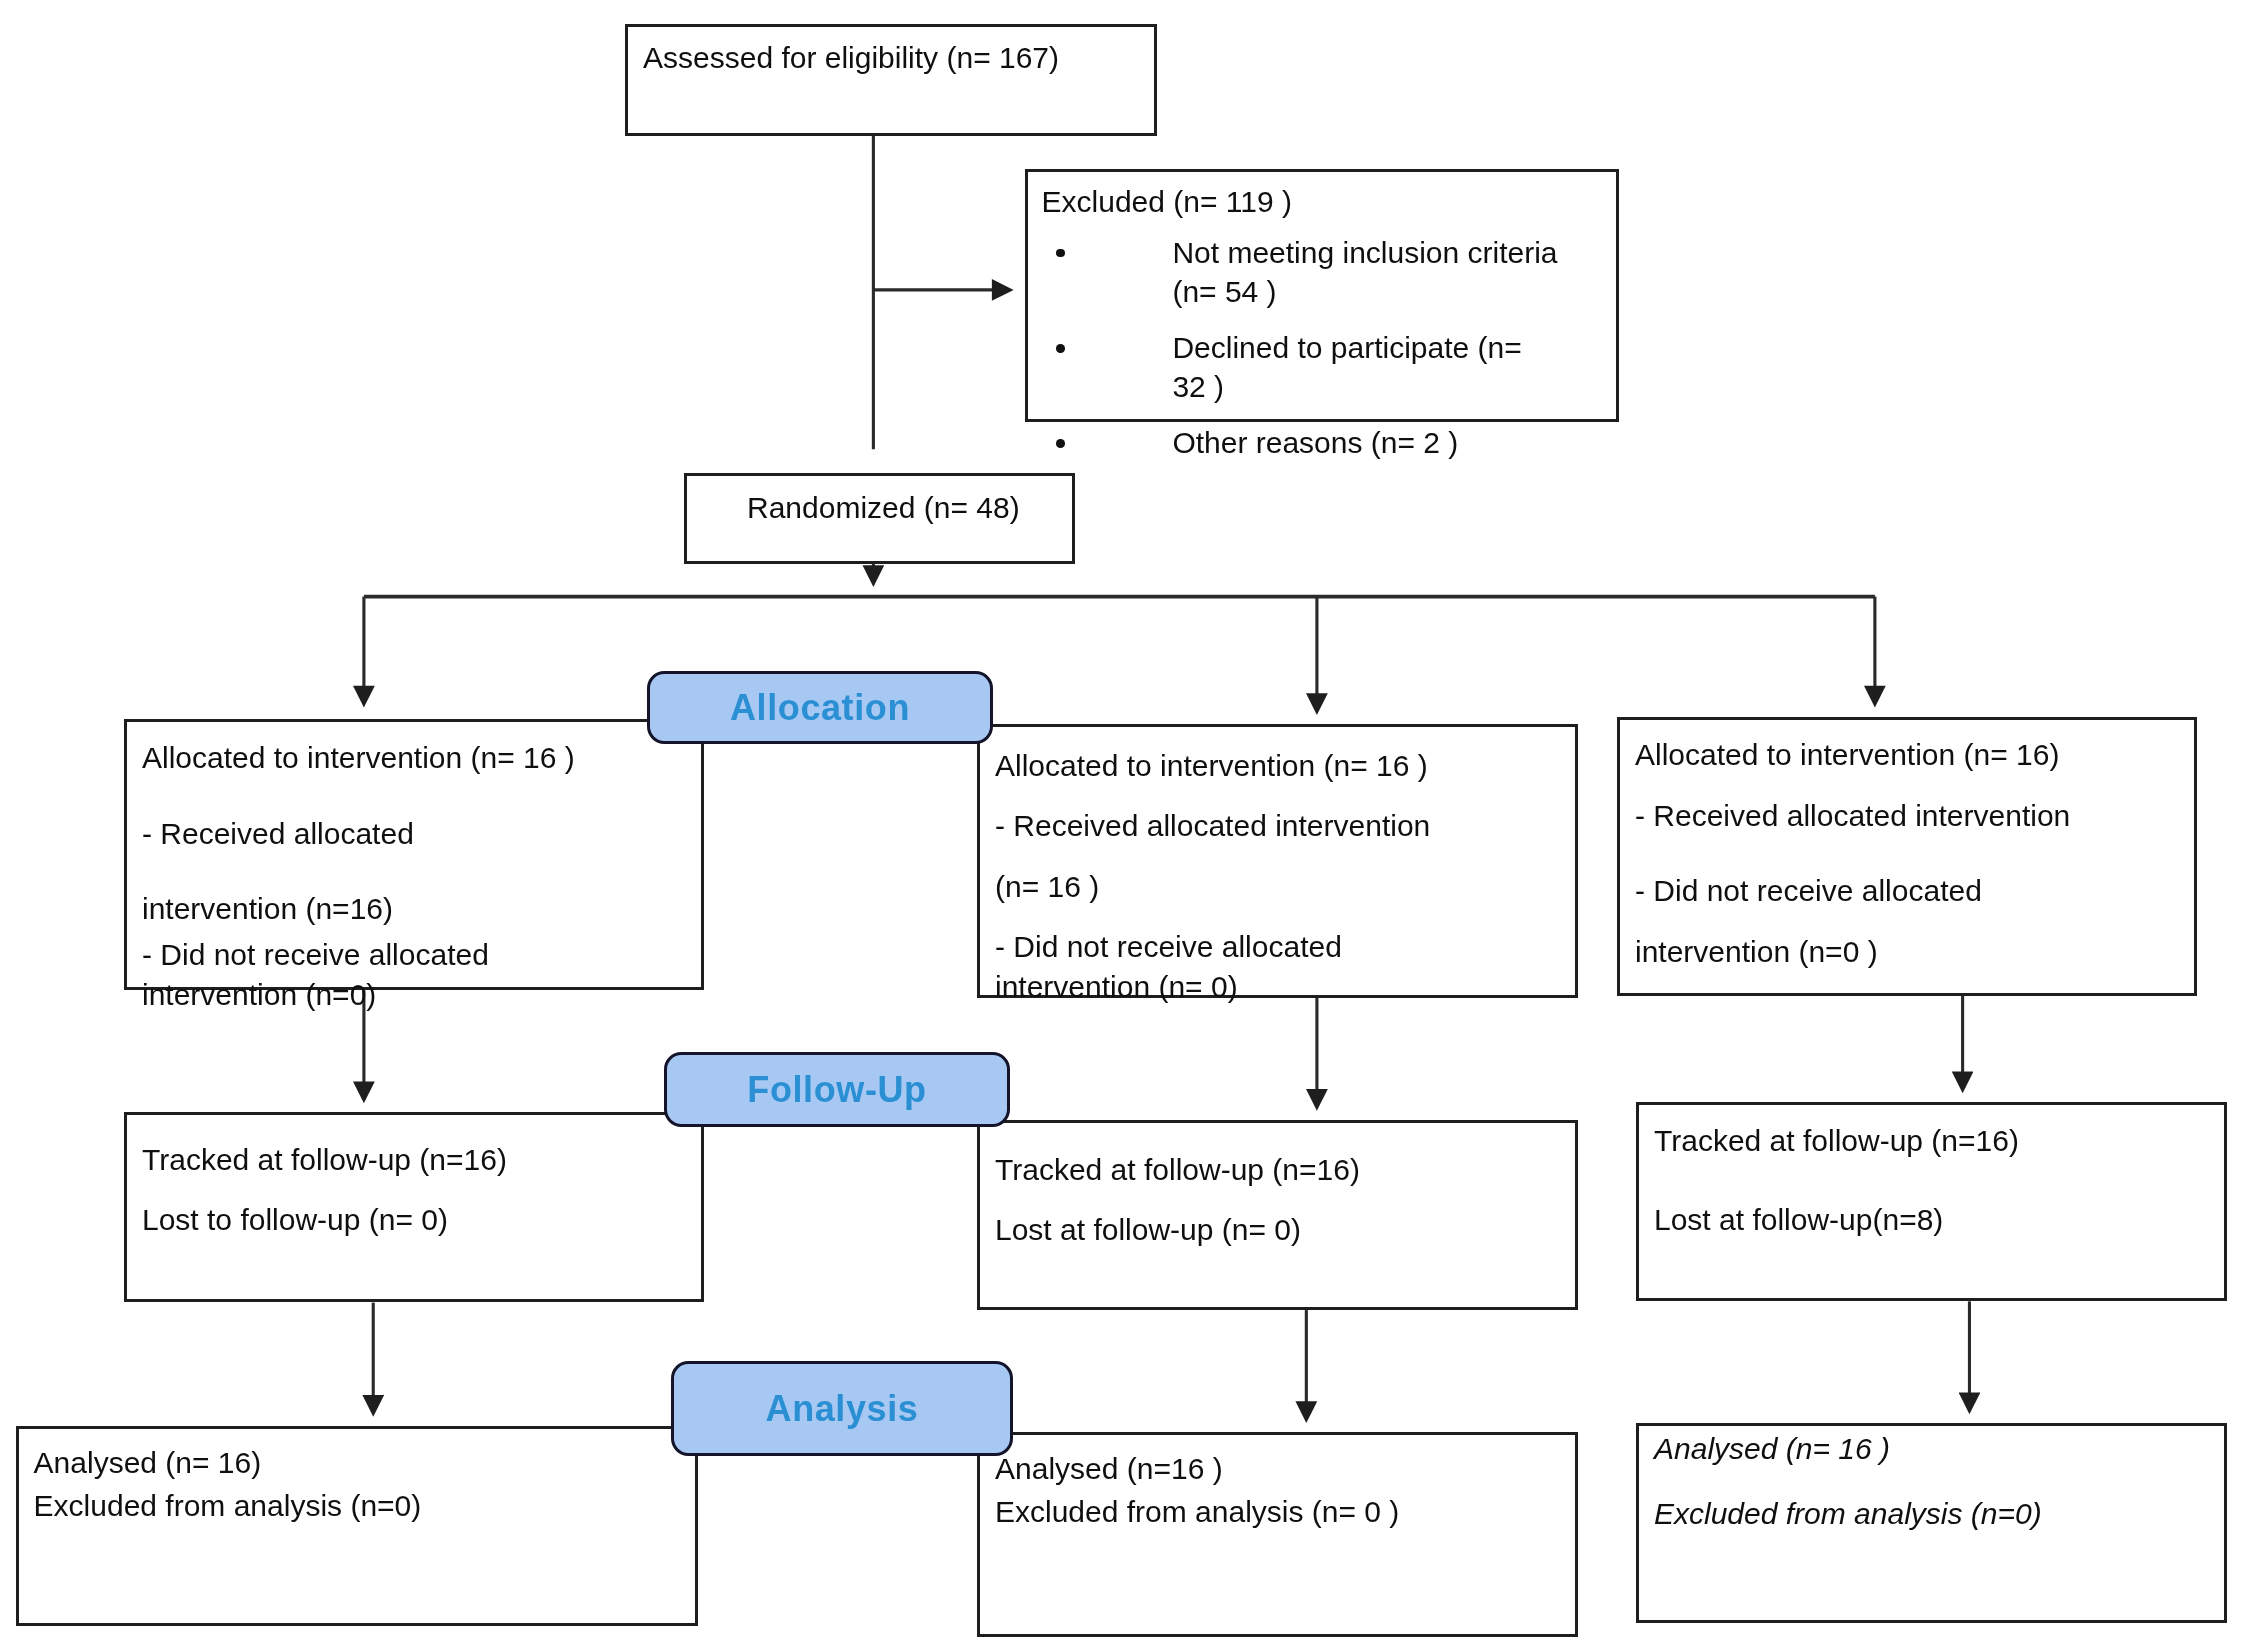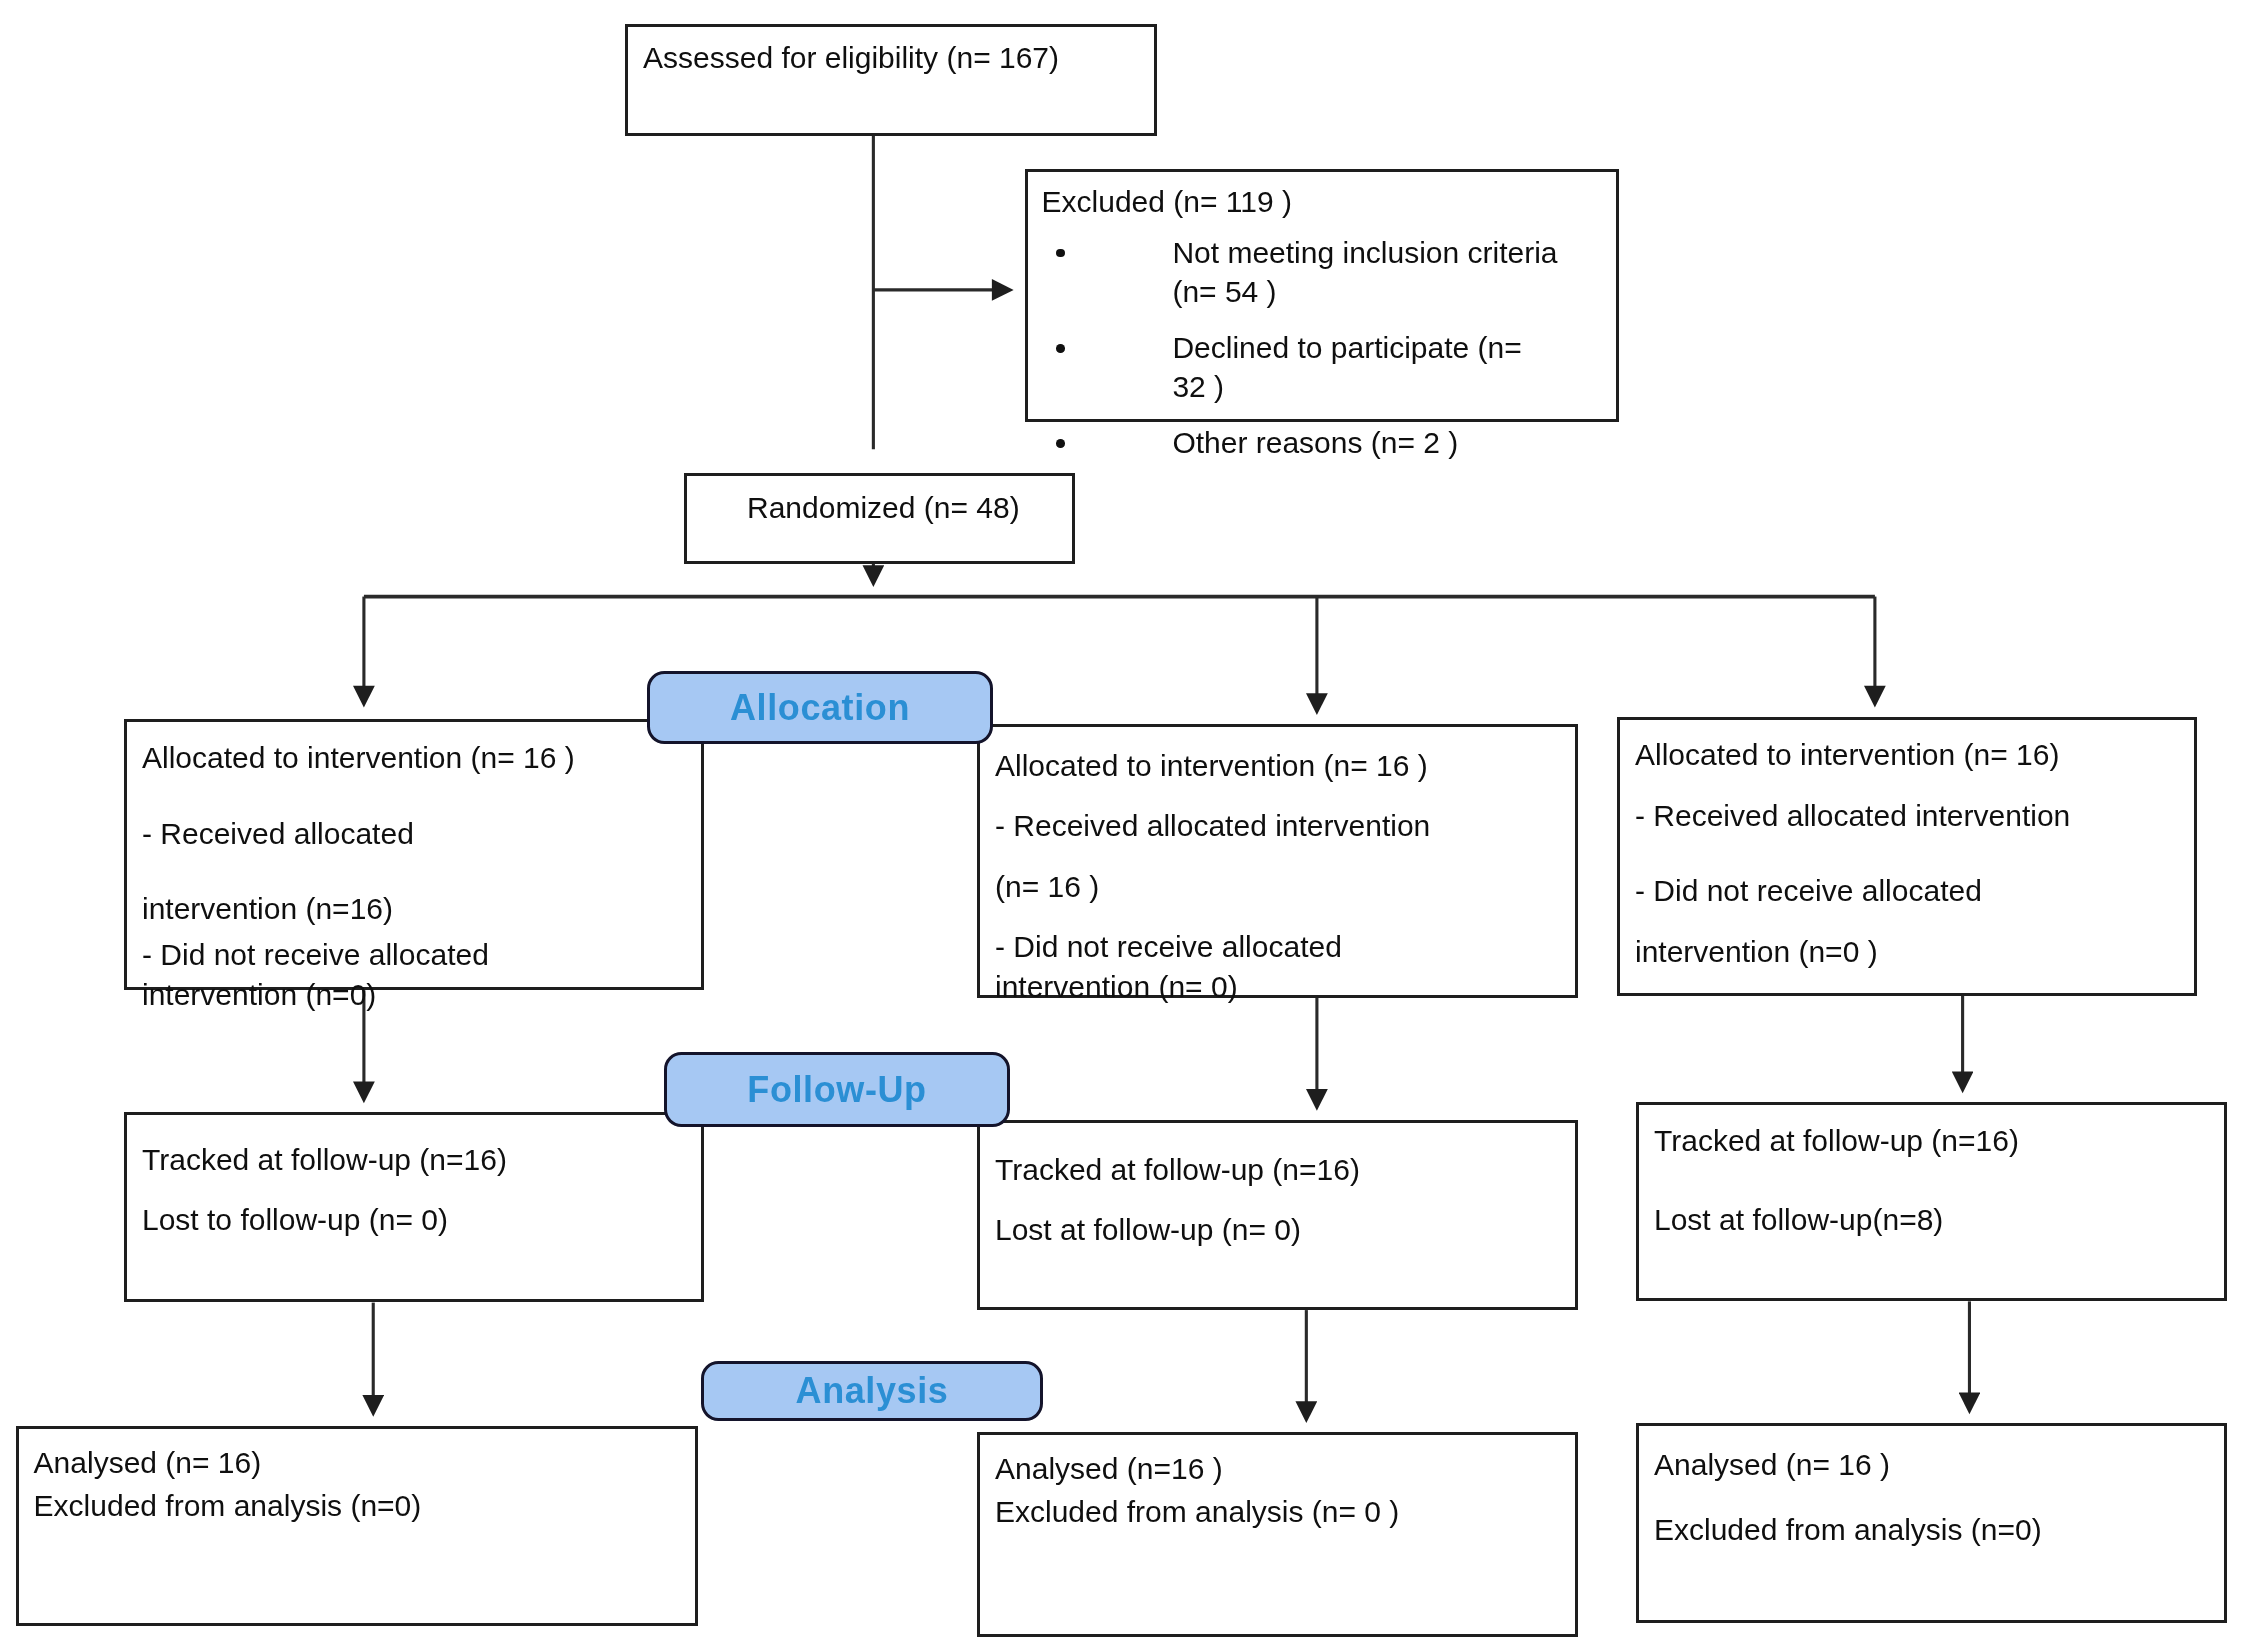--- a/index.html
+++ b/index.html
@@ -36,33 +36,33 @@
     z-index:5;
     letter-spacing:0.6px;
   }
   
   #box-assessed{left:625px;top:23.6px;width:532px;height:112px;}
   #box-excluded{left:1025px;top:169px;width:594px;height:253px;padding:6.2px 12.4px;}
   #box-randomized{left:684px;top:473px;width:391px;height:91px;padding:12.4px 0 0 60px;}
 
   #label-allocation{left:647px;top:671px;width:346px;height:73px;}
   #label-followup{left:664px;top:1052px;width:346px;height:75px;}
-  #label-analysis{left:671px;top:1361px;width:342px;height:60px;margin-left:30px;}
+  #label-analysis{left:671px;top:1361px;width:342px;height:95px;}
 
   #box-alloc-1{left:124px;top:719px;width:580px;height:271px;padding-top:16px;}
   #box-alloc-2{left:977px;top:724px;width:601px;height:274px;padding-top:18.7px;}
   #box-alloc-3{left:1617px;top:717px;width:580px;height:279px;padding-top:15px;}
 
   #box-fu-1{left:124px;top:1112px;width:580px;height:190px;padding-top:25px;}
   #box-fu-2{left:977px;top:1120px;width:601px;height:190px;padding-top:27px;}
   #box-fu-3{left:1636px;top:1102px;width:591px;height:199px;padding-top:16px;}
 
   #box-an-1{left:15.6px;top:1426px;width:682px;height:200px;padding-top:13.7px;}
   #box-an-2{left:977px;top:1432px;width:601px;height:205px;padding-top:13.7px;}
-  #box-an-3{left:1636px;top:1423px;width:591px;height:200px;padding-top:19px;}
+  #box-an-3{left:1636px;top:1423px;width:591px;height:200px;padding-top:3px;font-style:italic;}
 
   
   .excl-title{margin:3.7px 0 11.2px 1.2px;}
   ul.bullets{list-style:none;margin:0;padding:0;}
   ul.bullets li{
     position:relative;
     padding-left:132px;
     margin-bottom:16px;
     max-width:572px;
   }

